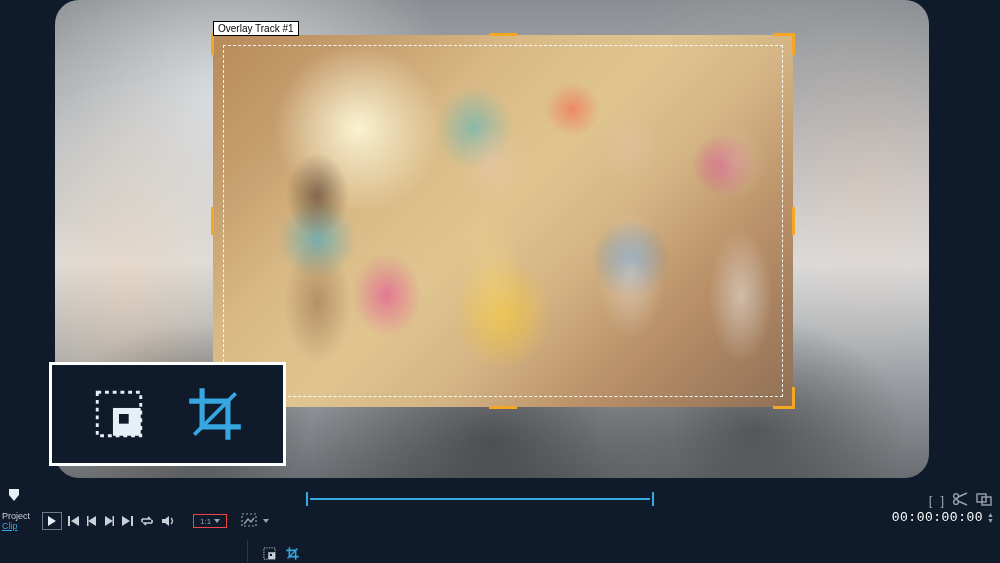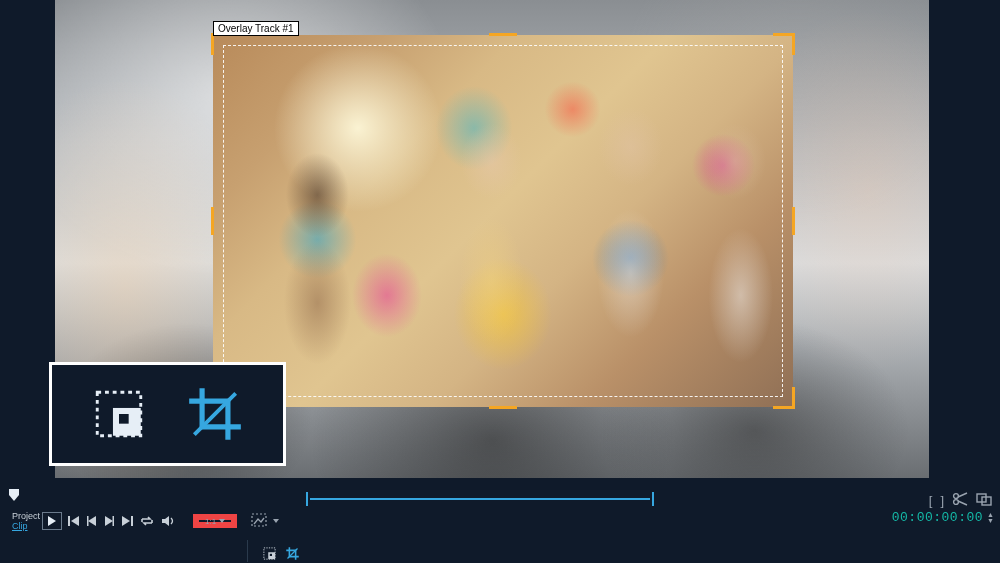--- a/index.html
+++ b/index.html
@@ -12,20 +12,21 @@
     color: #c8d0d8;
     font-size: 11px;
   }
 
   
   .preview-area {
     position: absolute;
     left: 55px; top: 0; width: 874px; height: 478px;
     background: linear-gradient(180deg, #8a8e92 0%, #b8bcc0 30%, #d8dcdf 55%, #9a9ea2 80%, #6a6e72 100%);
     overflow: hidden;
+    border-radius: 24px;
   }
   
   .bg-crowd {
     position: absolute; inset: 0;
     background:
       radial-gradient(220px 160px at 80% 90%, rgba(40,40,40,0.5), transparent 70%),
       radial-gradient(180px 140px at 15% 88%, rgba(40,40,40,0.5), transparent 70%),
       radial-gradient(260px 200px at 50% 92%, rgba(30,30,30,0.5), transparent 70%),
       radial-gradient(320px 260px at 20% 20%, rgba(255,255,255,0.6), transparent 70%),
       radial-gradient(250px 220px at 85% 15%, rgba(200,170,120,0.3), transparent 70%);
@@ -163,48 +164,48 @@
   .right-bracket-group {
     position: absolute; right: 8px; top: 8px; display: flex; gap: 8px; align-items: center;
   }
   .right-bracket-group span { color: #9aa4b0; font-size: 13px; }
 
   .transport-row {
     position: absolute; left: 0; right: 0; top: 30px; height: 26px;
     display: flex; align-items: center;
   }
   .mode-labels { width: 42px; padding-left: 2px; }
-  .mode-labels div { font-size: 9px; line-height: 10px; margin-left: 10px; }
+  .mode-labels div { font-size: 9px; line-height: 10px; }
   .mode-project { color: #c8d0d8; }
   .mode-clip { color: #36a7e0; text-decoration: underline; }
 
   .play-btn {
     width: 20px; height: 18px; border: 1px solid #6a7a8c;
     display: flex; align-items: center; justify-content: center;
     margin-right: 6px;
   }
   .transport-icons { display: flex; align-items: center; gap: 7px; }
   .transport-icons svg { display: block; }
 
   .aspect-box {
     margin-left: 18px;
-    border: 6px solid #ef4444; height: 14px;
+    border: 1px solid #ef4444; height: 14px;
     padding: 0 6px; font-size: 8px; color: #9aa4b0;
     display: flex; align-items: center; gap: 3px;
   }
 
   .resize-crop-icons { margin-left: 14px; display: flex; align-items: center; gap: 6px; }
 
   .timecode-group {
     position: absolute; right: 6px; top: 32px;
     display: flex; align-items: center; gap: 4px;
   }
   .timecode {
     font-family: "Courier New", monospace;
-    font-size: 13px; color: #14b8a6; letter-spacing: 0.5px;
+    font-size: 13px; color: #ffffff; letter-spacing: 0.5px;
   }
   .spinner { display: flex; flex-direction: column; gap: 0; }
   .spinner div { font-size: 7px; line-height: 6px; color: #9aa4b0; cursor: pointer; }
 
   
   .mini-toolbar {
     position: absolute; left: 262px; top: 68px;
     display: flex; align-items: center; gap: 8px;
   }
   .divider {

